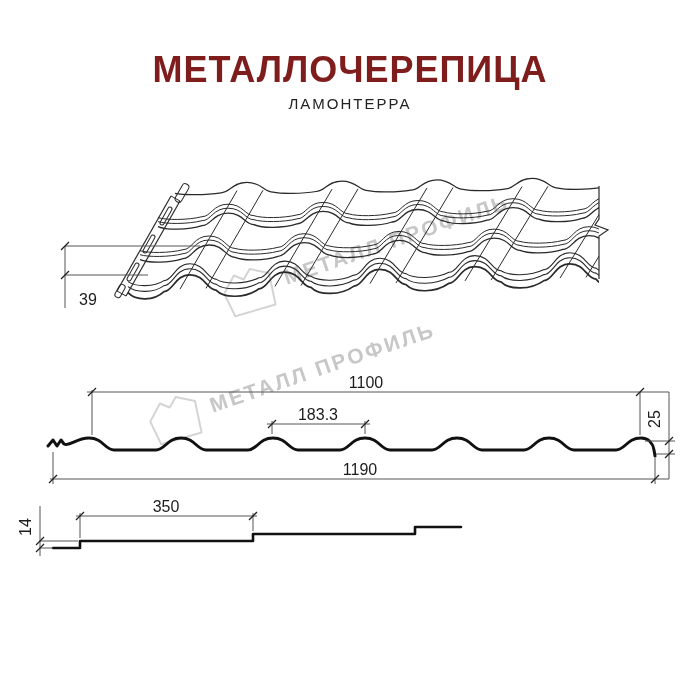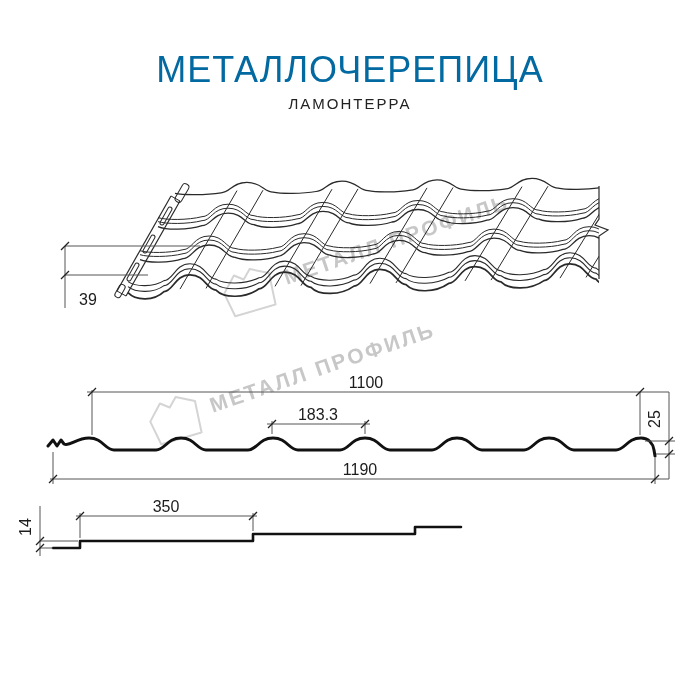--- a/index.html
+++ b/index.html
@@ -2,21 +2,21 @@
 <html><head>
 <meta charset="utf-8">
 <style>
   html,body{margin:0;padding:0;background:#fff;}
   .stage{
     position:relative;width:700px;height:700px;background:#ffffff;overflow:hidden;
     font-family:"Liberation Sans",sans-serif;
   }
   
   .hdr{position:absolute;left:0;top:50px;width:700px;text-align:center;z-index:3;}
-  .title{font-size:36px;font-weight:normal;letter-spacing:1px;color:#0369a1;line-height:1.1;}
+  .title{font-size:36px;font-weight:bold;letter-spacing:1px;color:#7f1d1d;line-height:1.1;}
   .subtitle{margin-top:5px;font-size:15px;letter-spacing:2px;color:#222;}
   
   .wm{position:absolute;display:flex;align-items:center;gap:10px;
       transform:rotate(-19deg);transform-origin:0 50%;z-index:1;}
   .wm-text{font-size:21px;font-weight:bold;letter-spacing:2.5px;color:#c7c7c7;white-space:nowrap;}
   .wm-logo path{stroke:#d4d4d4;fill:none;stroke-width:2;stroke-linejoin:round;}
   
   svg.draw{position:absolute;z-index:2;overflow:visible;}
   .ln{stroke:#2a2a2a;fill:none;}
   .dim{stroke:#555;stroke-width:1;fill:none;}

